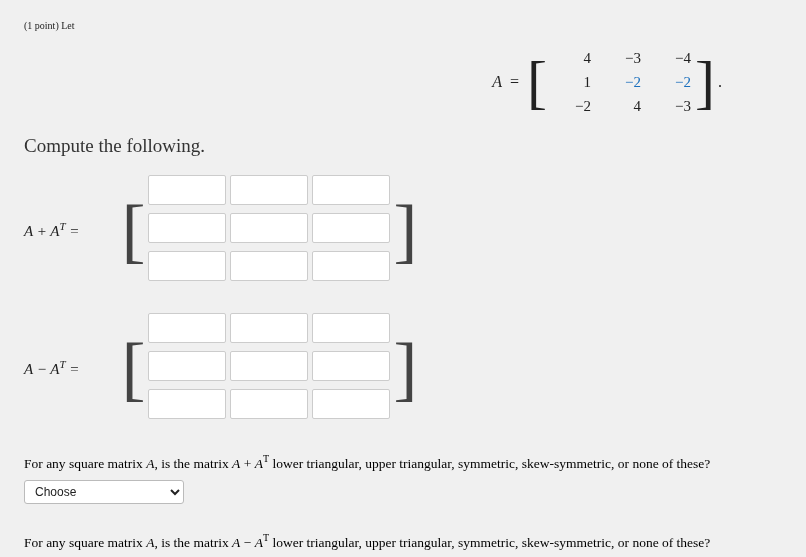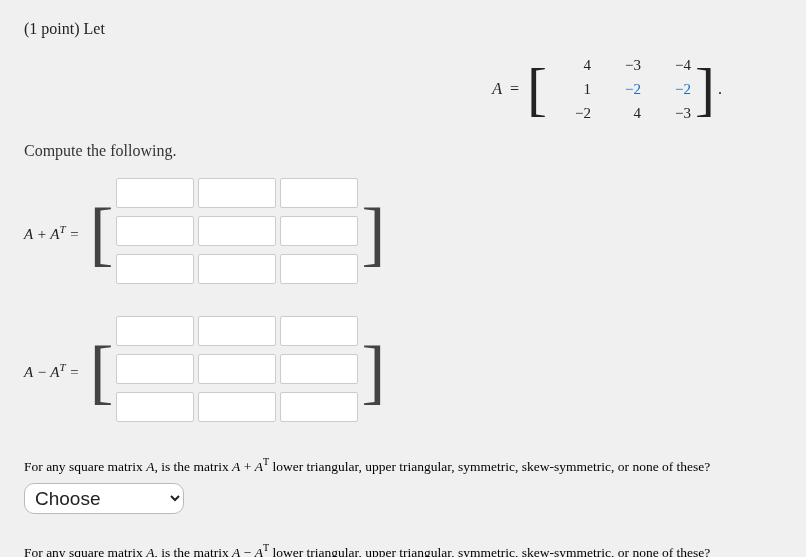--- a/index.html
+++ b/index.html
@@ -4,21 +4,21 @@
   <style>
     * { box-sizing: border-box; margin: 0; padding: 0; }
     body {
       font-family: Georgia, 'Times New Roman', serif;
       background: #f0f0f0;
       color: #222;
       font-size: 15px;
       padding: 20px 24px;
     }
     .header-line {
-      font-size: 16px;
+      font-size: 10px;
       margin-bottom: 16px;
       color: #222;
     }
     .matrix-display {
       display: flex;
       align-items: center;
       justify-content: flex-end;
       margin-bottom: 18px;
       margin-right: 60px;
     }
@@ -54,28 +54,29 @@
     .matrix-cell {
       font-size: 15px;
       color: #222;
       text-align: right;
       min-width: 20px;
     }
     .matrix-cell.blue {
       color: #1a6fbd;
     }
     .compute-text {
-      font-size: 16px;
+      font-size: 19px;
       margin-bottom: 18px;
       color: #333;
     }
     .equation-row {
       display: flex;
       align-items: center;
       margin-bottom: 28px;
+      gap: 32px;
     }
     .eq-label {
       font-style: italic;
       font-size: 15px;
       margin-right: 10px;
       white-space: nowrap;
     }
     .eq-label sup {
       font-size: 11px;
       vertical-align: super;
@@ -110,25 +111,25 @@
     .question-text {
       font-size: 13.5px;
       color: #000000;
       margin-bottom: 6px;
       line-height: 1.5;
     }
     .question-text em {
       font-style: italic;
     }
     .choose-select {
-      font-size: 19px;
+      font-size: 12px;
       padding: 3px 6px;
       border: 1px solid #bbb;
       background: #fff;
-      border-radius: 10px;
+      border-radius: 3px;
       width: 160px;
       margin-bottom: 16px;
       color: #222;
       cursor: pointer;
     }
     .section-sep {
       margin-bottom: 10px;
     }
     .sup-T {
       font-size: 10px;

